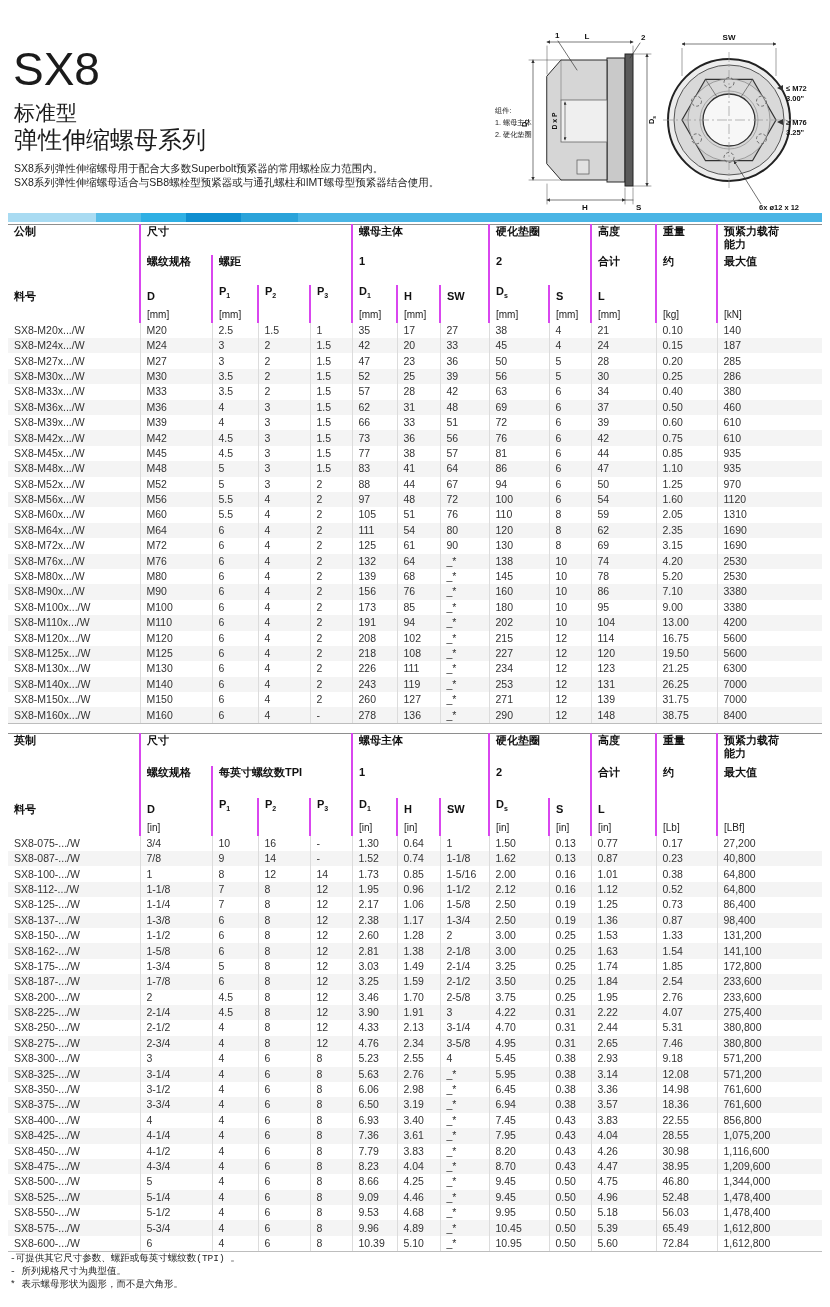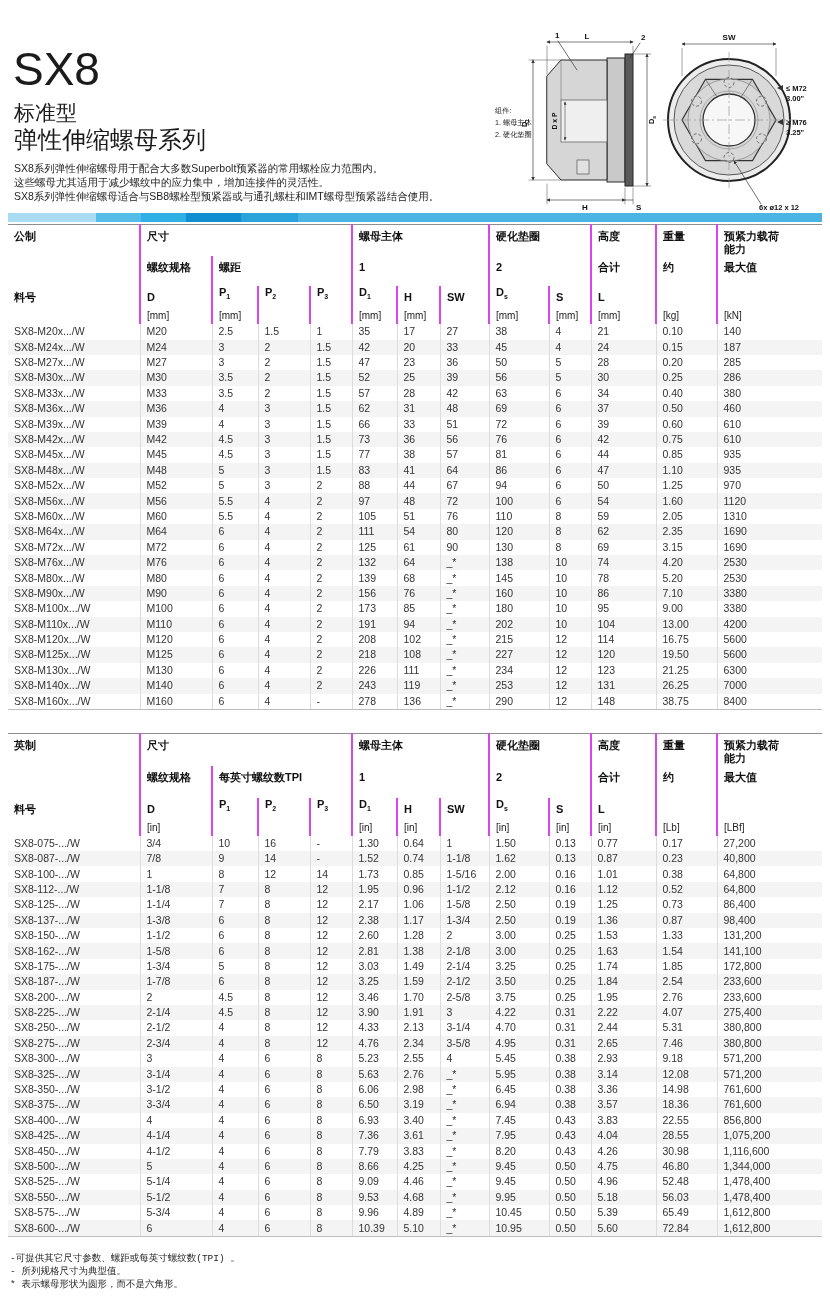--- a/index.html
+++ b/index.html
@@ -19,21 +19,21 @@
 
   .dtable{position:absolute;left:8px;width:814px;border-collapse:collapse;table-layout:fixed;
           border-top:1px solid #8e8e8e;}
   #metric{top:224px;}
   #imperial{top:733px;}
   .w0{width:132px}.w1{width:72px}.w2{width:46px}.w3{width:52px}.w4{width:42px}
   .w5{width:45px}.w6{width:43px}.w7{width:49px}.w8{width:60px}.w9{width:42px}
   .w10{width:65px}.w11{width:61px}.w12{width:105px}
 
   .dtable th,.dtable td{text-align:left;padding:0 3px 0 6px;overflow:hidden;}
-  .dtable thead th{font-weight:bold;color:#111;font-size:11px;vertical-align:top;padding-top:5px;
+  .dtable thead th{font-weight:bold;color:#111;font-size:11px;vertical-align:top;
                    white-space:normal;line-height:13px;}
   #metric thead tr{height:30px;}
   #imperial thead tr{height:32px;}
   .bl{border-left:2px solid #d946ef;}
   .ctr{text-align:center;}
   .loadw{display:inline-block;max-width:58px;}
 
   .dtable thead tr.chead th{vertical-align:bottom;padding-top:0;padding-bottom:3px;}
   .hl{font-weight:bold;font-size:11px;line-height:12px;}
   .hl sub{font-size:7px;}
@@ -50,21 +50,20 @@
 </head>
 <body>
 
 <div id="page">
 
   <div class="title">SX8</div>
   <div class="sub1">标准型</div>
   <div class="sub2">弹性伸缩螺母系列</div>
   <div class="desc">
     <div>SX8系列弹性伸缩螺母用于配合大多数Superbolt预紧器的常用螺栓应力范围内。</div>
-    <div>这些螺母尤其适用于减少螺纹中的应力集中，增加连接件的灵活性。</div>
     <div>SX8系列弹性伸缩螺母适合与SB8螺栓型预紧器或与通孔螺柱和IMT螺母型预紧器结合使用。</div>
   </div>
 
   <div class="diagram">
     <svg width="345" height="184" viewBox="0 0 345 184">
       <defs>
         <marker id="ar" viewBox="0 0 10 10" refX="9" refY="5" markerWidth="5" markerHeight="5" orient="auto-start-reverse">
           <path d="M0,0L10,5L0,10z" fill="#333"></path>
         </marker>
       </defs>
@@ -610,20 +609,35 @@
           <td class="c5">243</td>
           <td class="c6">119</td>
           <td class="c7">_*</td>
           <td class="c8">253</td>
           <td class="c9">12</td>
           <td class="c10">131</td>
           <td class="c11">26.25</td>
           <td class="c12">7000</td>
         </tr>
         <tr>
+          <td class="c0">SX8-M150x.../W</td>
+          <td class="c1">M150</td>
+          <td class="c2">6</td>
+          <td class="c3">4</td>
+          <td class="c4">2</td>
+          <td class="c5">260</td>
+          <td class="c6">127</td>
+          <td class="c7">_*</td>
+          <td class="c8">271</td>
+          <td class="c9">12</td>
+          <td class="c10">139</td>
+          <td class="c11">31.75</td>
+          <td class="c12">7000</td>
+        </tr>
+        <tr>
           <td class="c0">SX8-M160x.../W</td>
           <td class="c1">M160</td>
           <td class="c2">6</td>
           <td class="c3">4</td>
           <td class="c4">-</td>
           <td class="c5">278</td>
           <td class="c6">136</td>
           <td class="c7">_*</td>
           <td class="c8">290</td>
           <td class="c9">12</td>
@@ -1035,20 +1049,35 @@
           <td class="c5">7.79</td>
           <td class="c6">3.83</td>
           <td class="c7">_*</td>
           <td class="c8">8.20</td>
           <td class="c9">0.43</td>
           <td class="c10">4.26</td>
           <td class="c11">30.98</td>
           <td class="c12">1,116,600</td>
         </tr>
         <tr>
+          <td class="c0">SX8-475-.../W</td>
+          <td class="c1">4-3/4</td>
+          <td class="c2">4</td>
+          <td class="c3">6</td>
+          <td class="c4">8</td>
+          <td class="c5">8.23</td>
+          <td class="c6">4.04</td>
+          <td class="c7">_*</td>
+          <td class="c8">8.70</td>
+          <td class="c9">0.43</td>
+          <td class="c10">4.47</td>
+          <td class="c11">38.95</td>
+          <td class="c12">1,209,600</td>
+        </tr>
+        <tr>
           <td class="c0">SX8-500-.../W</td>
           <td class="c1">5</td>
           <td class="c2">4</td>
           <td class="c3">6</td>
           <td class="c4">8</td>
           <td class="c5">8.66</td>
           <td class="c6">4.25</td>
           <td class="c7">_*</td>
           <td class="c8">9.45</td>
           <td class="c9">0.50</td>

